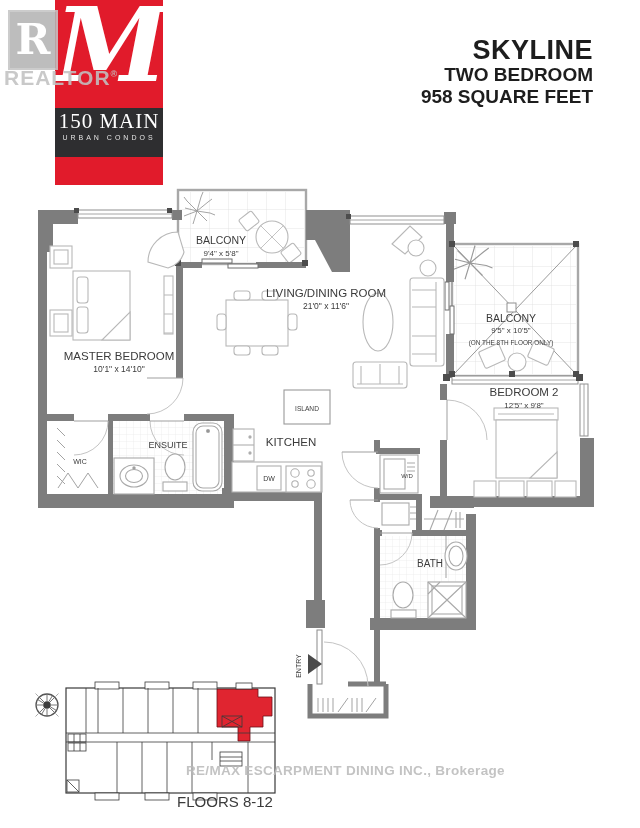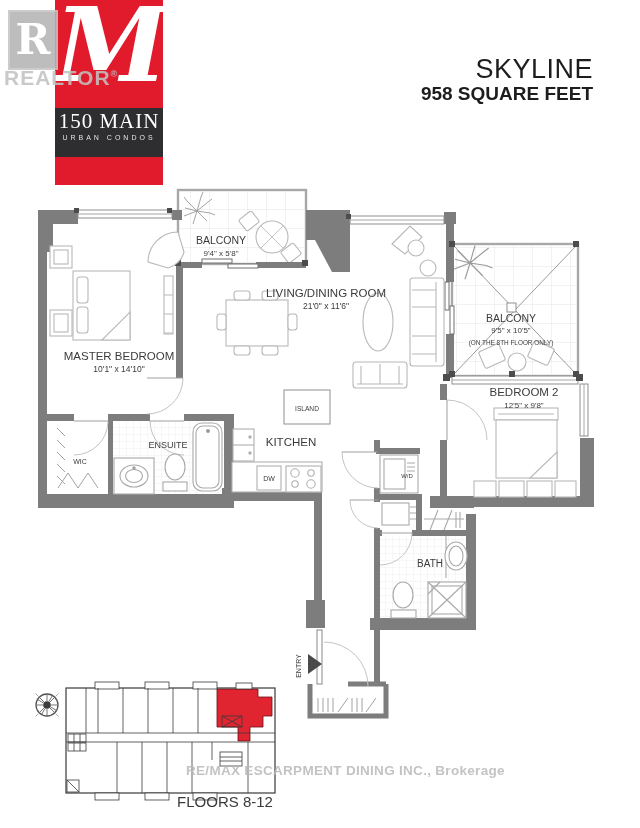--- a/index.html
+++ b/index.html
@@ -19,21 +19,21 @@
   .logo{position:absolute;left:55px;top:0;width:108px;height:185px;background:#e11b2b;z-index:2;
         text-align:center;}
   .logo-m{font-family:"DejaVu Serif",serif;font-style:italic;font-weight:bold;
           font-size:102px;color:#fff;line-height:1;margin-top:-6px;}
   .logo-band{position:absolute;left:0;top:108px;width:100%;height:49px;background:#2e2e30;}
   .logo-title{font-family:"Liberation Serif",serif;font-size:21px;color:#fff;
               letter-spacing:1px;margin-top:2px;line-height:1.1;}
   .logo-sub{font-size:7px;color:#e3e3e3;letter-spacing:3px;margin-top:1px;}
   
   .header{position:absolute;right:47px;top:36px;text-align:right;color:#1d1d1d;z-index:2;}
-  .h-name{font-size:27px;font-weight:normal;letter-spacing:.5px;line-height:1.05;margin-top:19px;}
+  .h-name{font-size:27px;font-weight:bold;letter-spacing:.5px;line-height:1.05;}
   .h-type{font-size:19px;font-weight:bold;line-height:1.15;}
   .h-area{font-size:19px;font-weight:bold;line-height:1.15;}
   
   .foot-wm{position:absolute;left:186px;top:763px;z-index:4;font-size:13.5px;font-weight:bold;
            color:rgba(185,185,185,.85);letter-spacing:.3px;white-space:nowrap;}
 </style>
 </head>
 <body>
 
 <div class="page">
@@ -376,18 +376,19 @@
     <div class="wm-rbox">
       <span class="wm-r">R</span>
     </div>
     <div class="wm-realtor">
       <span>REALTOR</span><span class="wm-reg">®</span>
     </div>
   </div>
 
   <div class="header">
     <div class="h-name">SKYLINE</div>
+    <div class="h-type">TWO BEDROOM</div>
     <div class="h-area">958 SQUARE FEET</div>
   </div>
 
   <div class="foot-wm">RE/MAX ESCARPMENT DINING INC., Brokerage</div>
 
 </div>
 
 </body></html>

